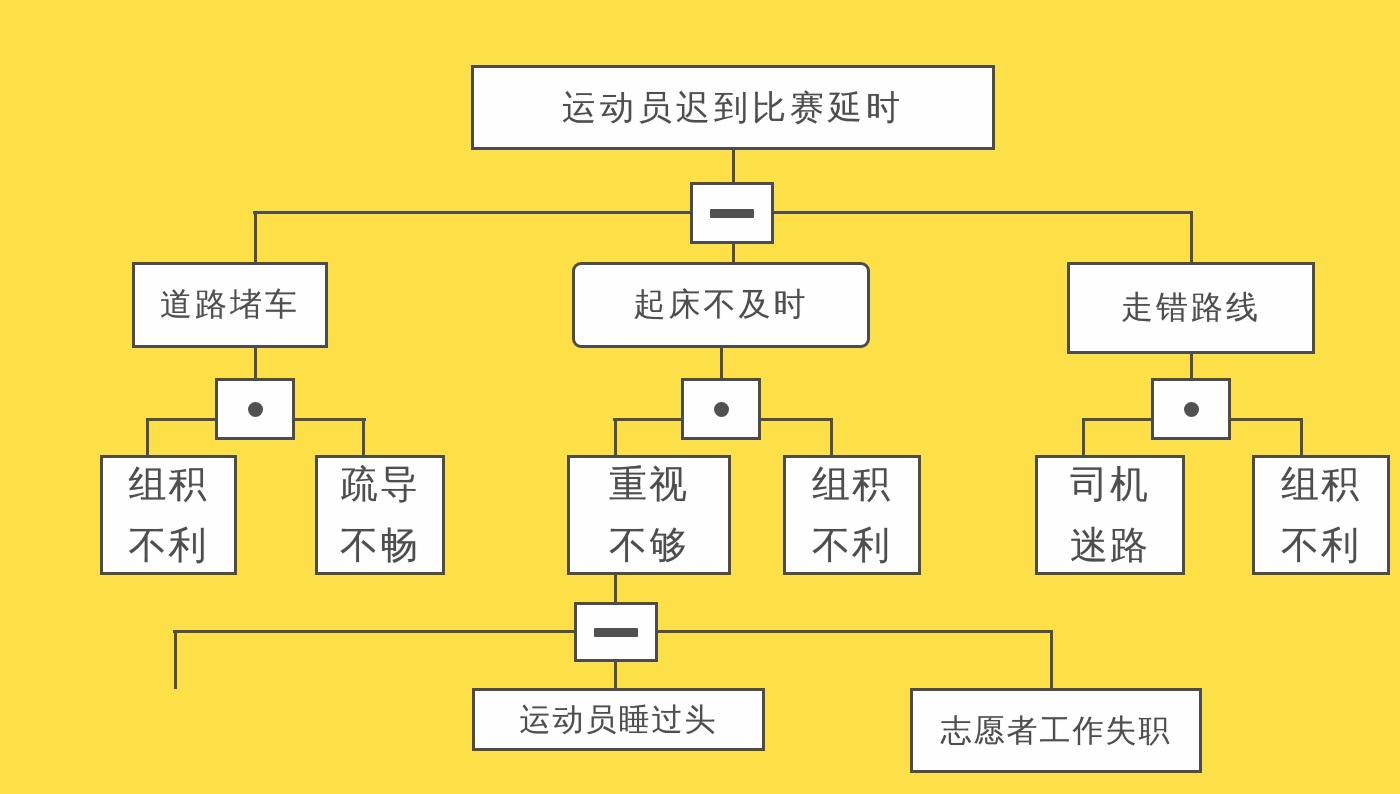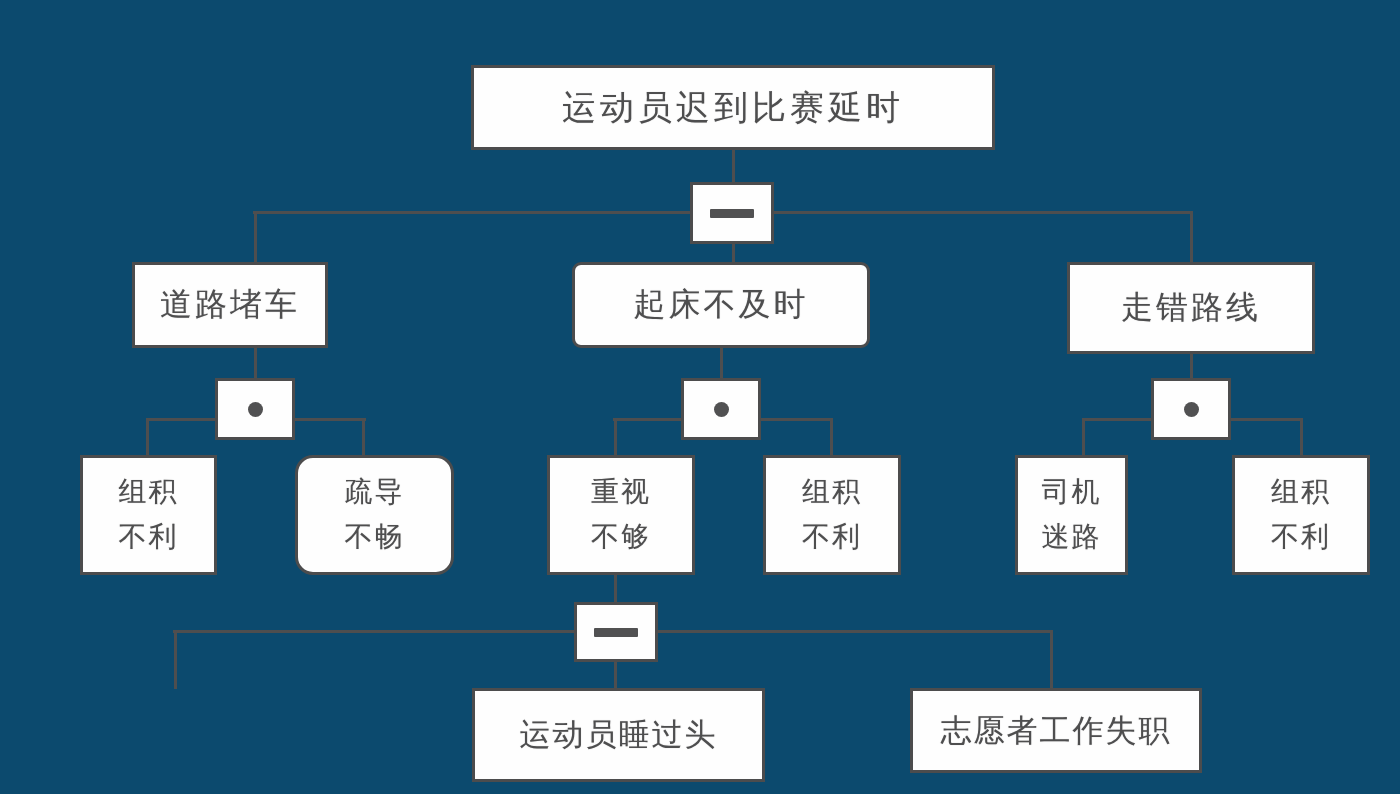--- a/index.html
+++ b/index.html
@@ -1,38 +1,38 @@
 <!DOCTYPE html>
 <html><head>
 <meta charset="utf-8">
 <title>Fault Tree Diagram</title>
 <style>
   html,body{margin:0;padding:0;background:#ffffff;}
   .stage{
     position:relative;
     width:1400px;height:794px;
-    background:#0c4a6e;
+    background:#fde047;
     font-family:"Liberation Serif","DejaVu Serif",serif;
     overflow:hidden;
   }
   .node{
     position:absolute;
     box-sizing:border-box;
     border:3px solid #4c4c4d;
     background:#fefefe;
     color:#4e4e4f;
     display:flex;align-items:center;justify-content:center;
     text-align:center;
     white-space:pre-line;
     z-index:3;
     text-shadow:0 0 1px rgba(80,80,80,0.35);
   }
   .root-node{font-size:34px;letter-spacing:4px;}
   .l2-node{font-size:32px;letter-spacing:3px;}
-  .l3-node{font-size:28px;letter-spacing:2px;line-height:1.6;}
+  .l3-node{font-size:38px;letter-spacing:2px;line-height:1.6;margin-left:20px;}
   .l4-node{font-size:31px;letter-spacing:2px;}
   .gate{
     position:absolute;
     box-sizing:border-box;
     border:3px solid #4c4c4d;
     background:#fefefe;
     display:flex;align-items:center;justify-content:center;
     z-index:2;
   }
   .minus-bar{width:44px;height:9px;background:#515152;border-radius:1px;}
@@ -91,27 +91,27 @@
   </div>
 
   <div class="node root-node" style="left:471px;top:65px;width:524px;height:85px;">运动员迟到比赛延时</div>
 
   <div class="node l2-node" style="left:132px;top:262px;width:196px;height:86px;">道路堵车</div>
   <div class="node l2-node" style="left:572px;top:262px;width:298px;height:86px;border-radius:9px;">起床不及时</div>
   <div class="node l2-node" style="left:1067px;top:262px;width:248px;height:92px;">走错路线</div>
 
   <div class="node l3-node" style="left:80px;top:455px;width:137px;height:120px;">组积
 不利</div>
-  <div class="node l3-node" style="left:295px;top:455px;width:159px;height:120px;border-radius:18px;">疏导
+  <div class="node l3-node" style="left:295px;top:455px;width:130px;height:120px;">疏导
 不畅</div>
-  <div class="node l3-node" style="left:547px;top:455px;width:148px;height:120px;">重视
+  <div class="node l3-node" style="left:547px;top:455px;width:164px;height:120px;">重视
 不够</div>
   <div class="node l3-node" style="left:763px;top:455px;width:138px;height:120px;">组积
 不利</div>
-  <div class="node l3-node" style="left:1015px;top:455px;width:113px;height:120px;">司机
+  <div class="node l3-node" style="left:1015px;top:455px;width:150px;height:120px;">司机
 迷路</div>
   <div class="node l3-node" style="left:1232px;top:455px;width:138px;height:120px;">组积
 不利</div>
 
-  <div class="node l4-node" style="left:472px;top:688px;width:293px;height:94px;">运动员睡过头</div>
+  <div class="node l4-node" style="left:472px;top:688px;width:293px;height:63px;">运动员睡过头</div>
   <div class="node l4-node" style="left:910px;top:688px;width:292px;height:85px;">志愿者工作失职</div>
 
 </div>
 
 </body></html>

